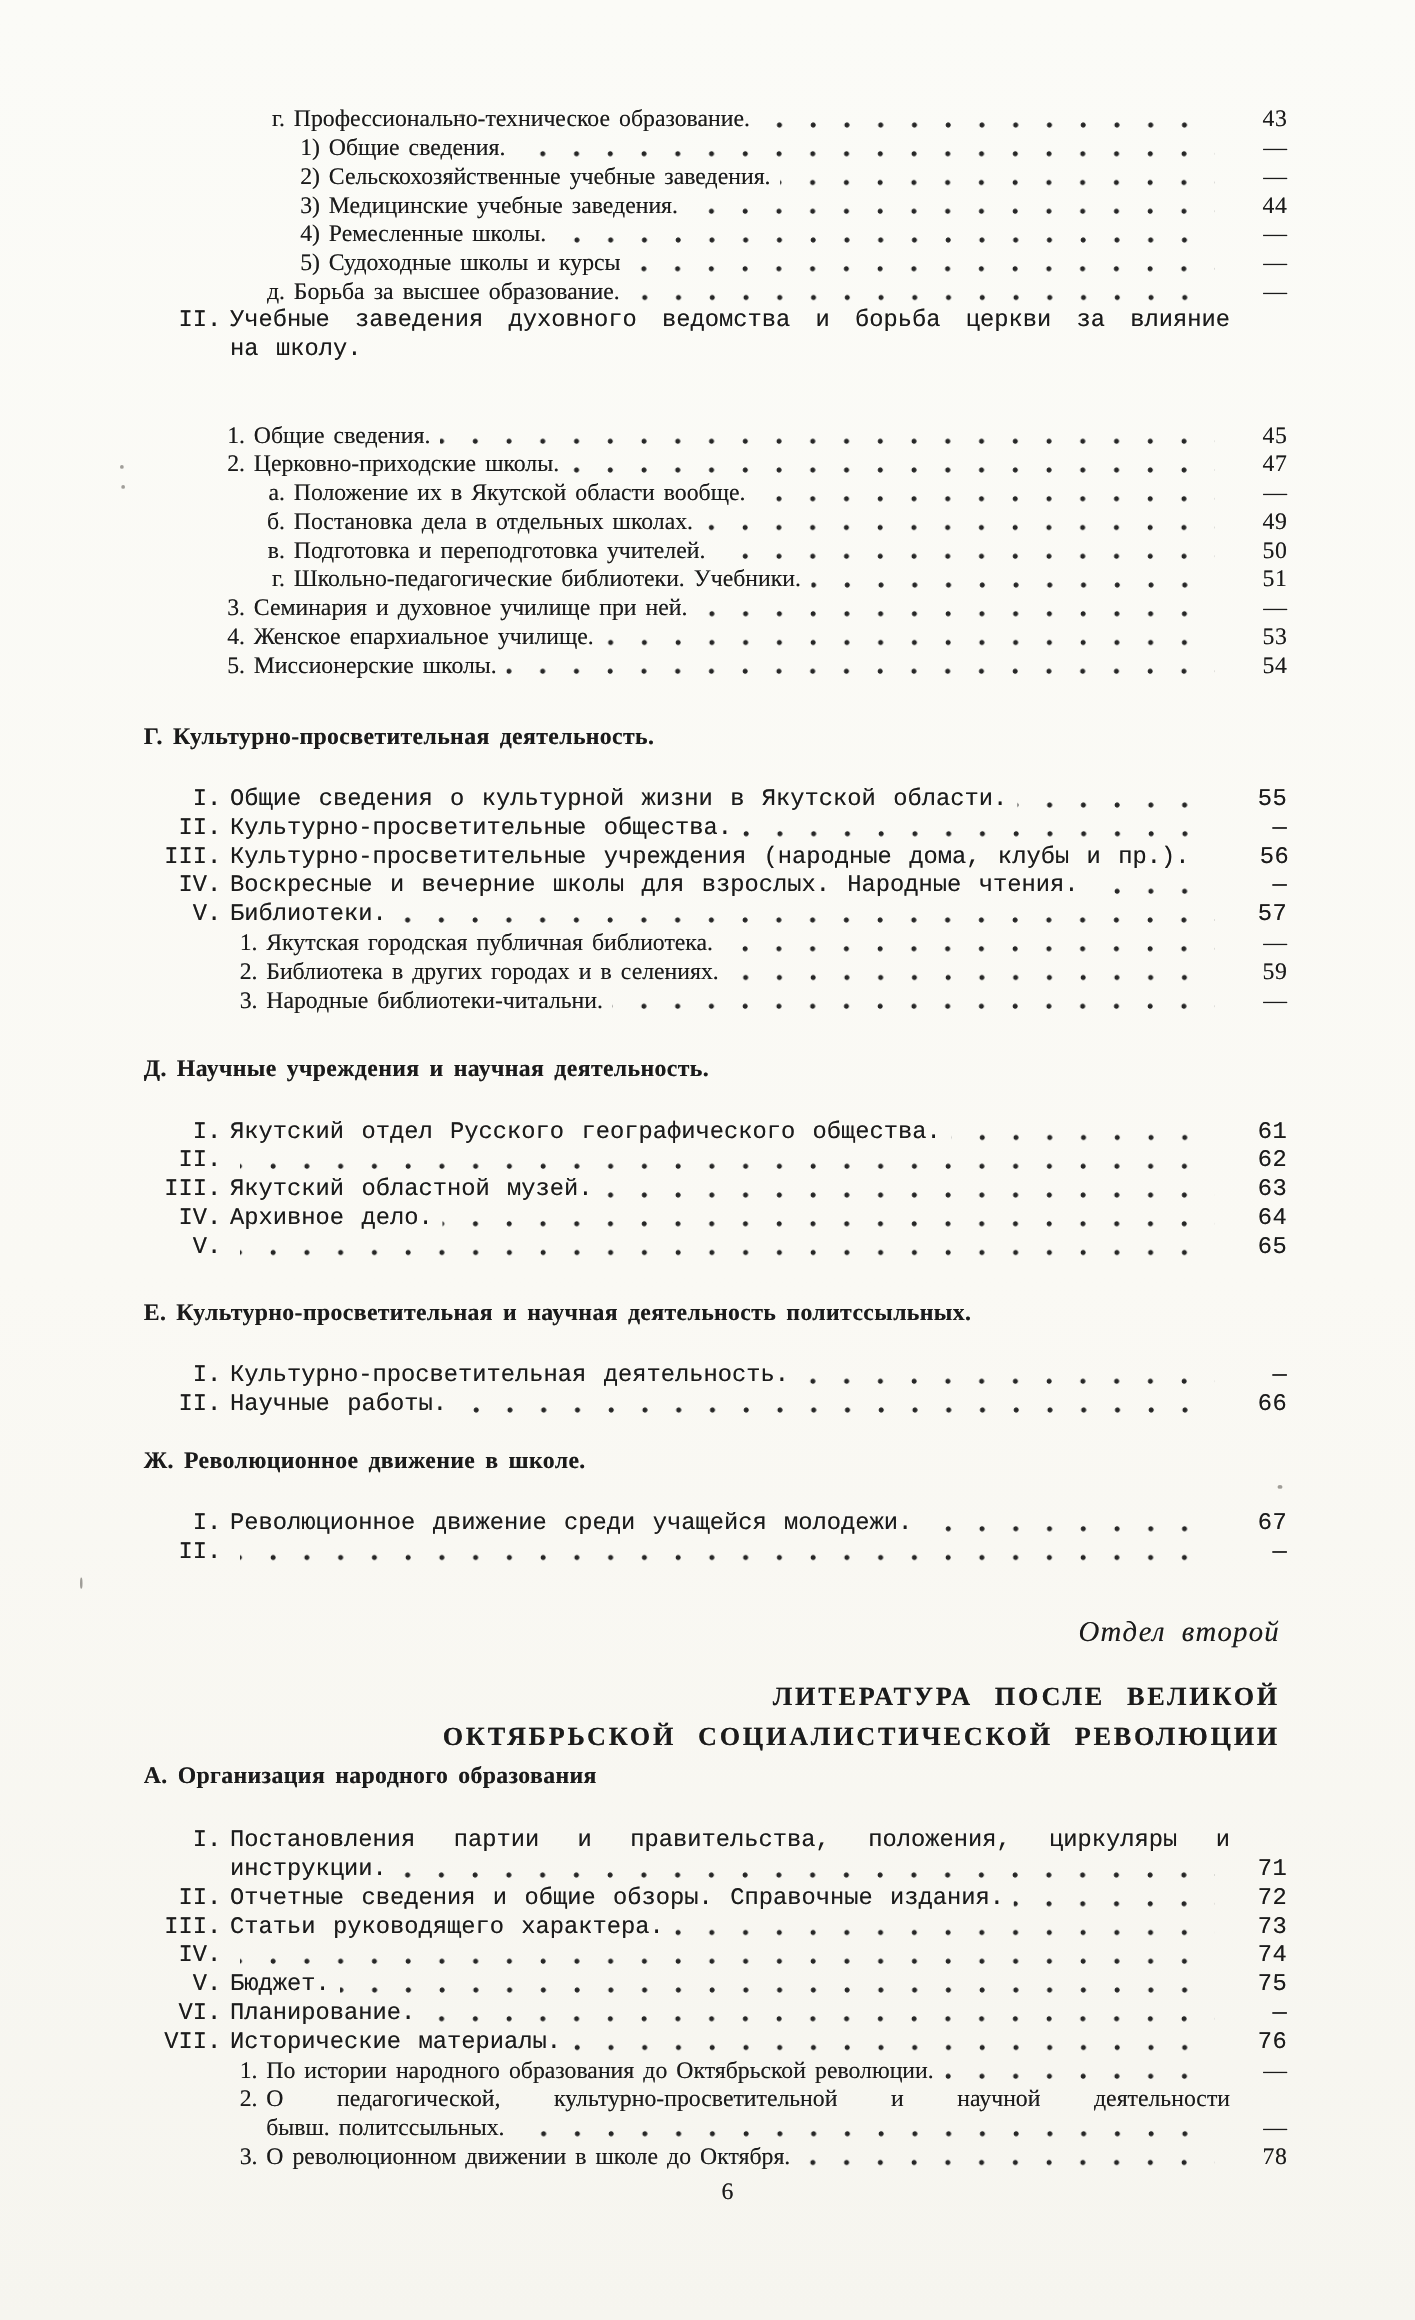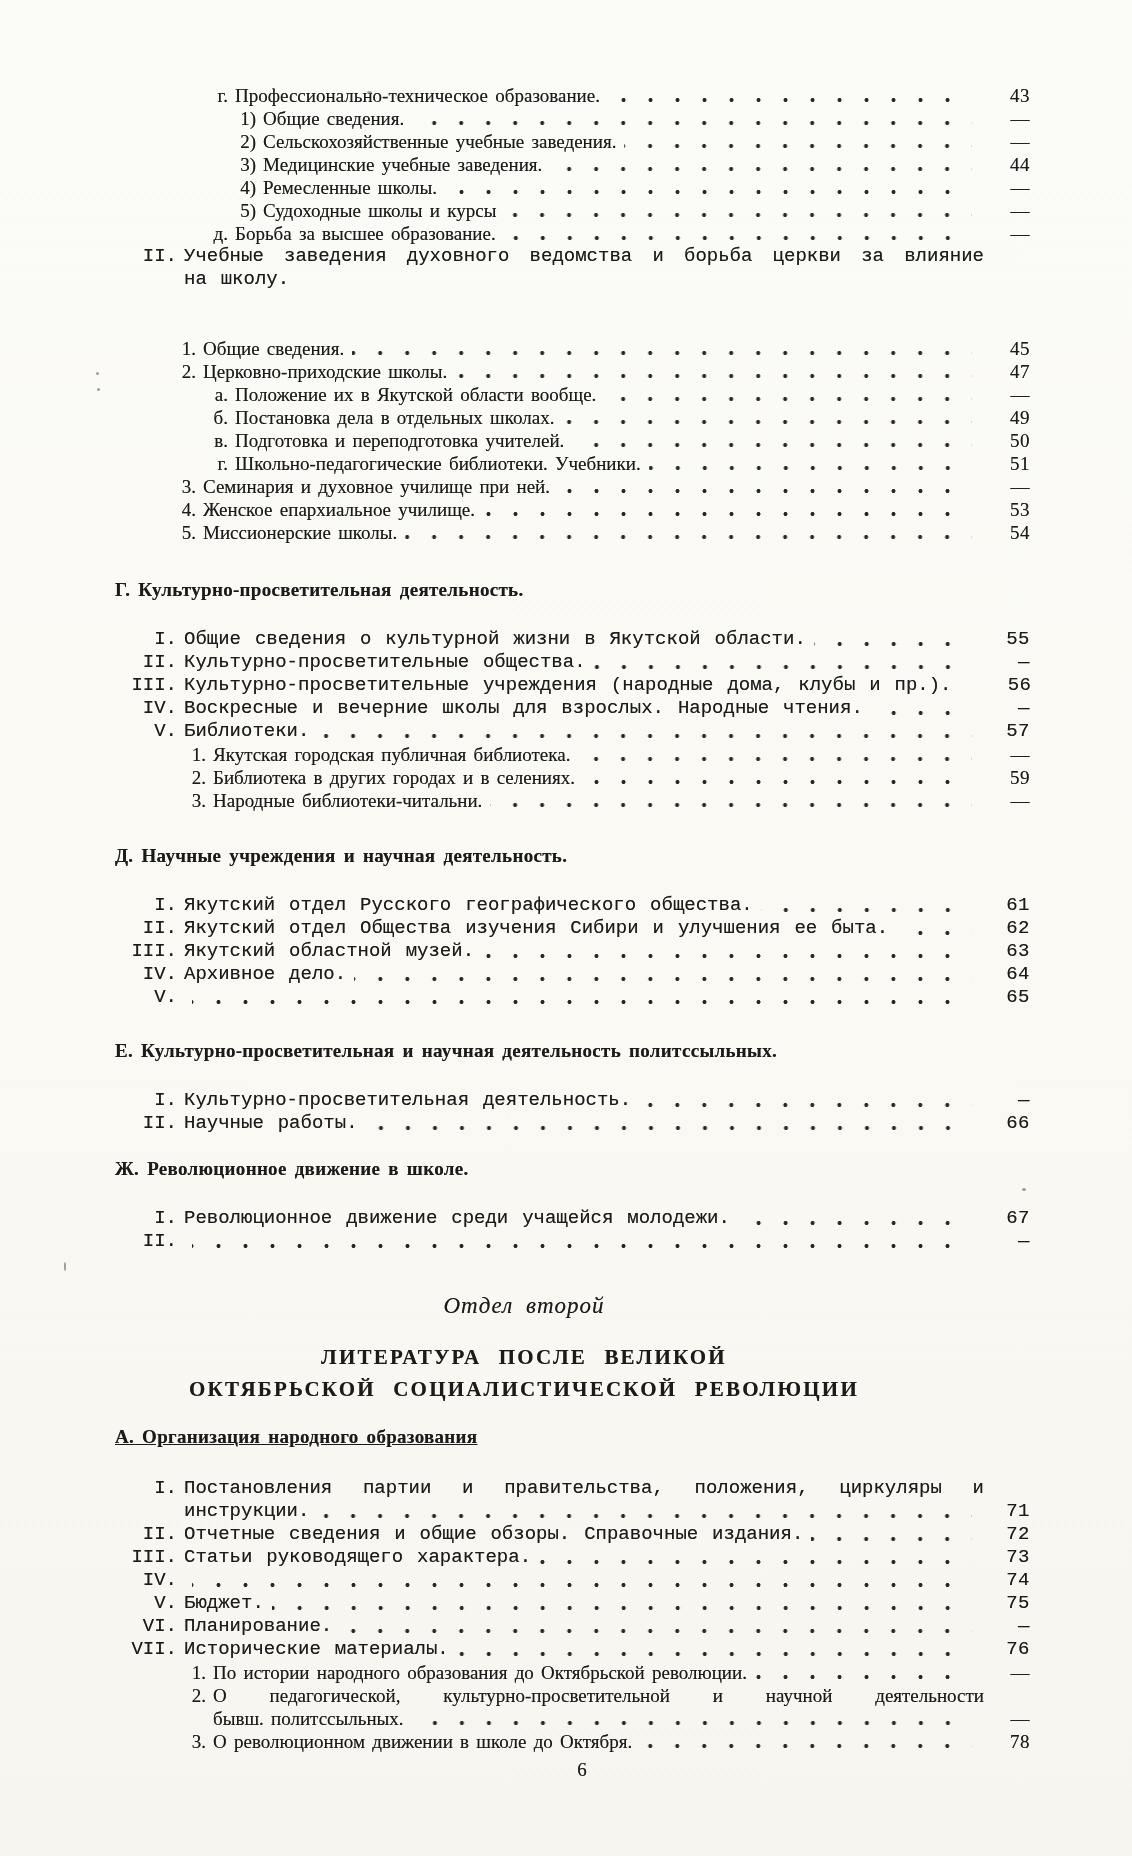--- a/index.html
+++ b/index.html
@@ -21,21 +21,21 @@
   .block:nth-child(2){margin-top:46px;}
   .block:nth-child(3){margin-top:34px;}
   .block:nth-child(4){margin-top:26px;}
   .block:nth-child(5){margin-top:32px;}
   .block:nth-child(6){margin-top:26px;}
   .block:nth-child(7){margin-top:30px;}
   .block:nth-child(8){margin-top:26px;}
   .block:nth-child(9){margin-top:22px;}
   .block:nth-child(10){margin-top:26px;}
   .block:nth-child(11){margin-top:40px;}
-  .block:nth-child(12){margin-top:20px;text-decoration:underline;}
+  .block:nth-child(12){margin-top:4px;}
   .block:nth-child(13){margin-top:28px;}
 
   .row{
     display:flex;align-items:baseline;
     line-height:23px;
     padding-right:102px;
     word-spacing:2.5px;
     white-space:nowrap;
   }
   .lbl{flex:none;text-align:right;margin-right:7px;}
@@ -62,21 +62,21 @@
   }
   .line2row{display:flex;align-items:flex-end;}
   .cont{flex:none;}
 
   .heading{
     padding-left:115px;padding-right:102px;
     font-weight:bold;line-height:24px;
     letter-spacing:0.3px;word-spacing:3px;
     white-space:nowrap;
   }
-  .divider{text-align:center;padding-right:84px;}
+  .divider{text-align:right;padding-right:108px;}
   .kicker{
     font-style:italic;font-size:23px;line-height:26px;
     letter-spacing:1px;word-spacing:6px;
   }
   .ptitle{
     font-weight:bold;font-size:21px;line-height:32px;
     letter-spacing:2.2px;word-spacing:10px;
   }
   .ptitle.first{margin-top:22px;}
   .footer{
@@ -254,21 +254,20 @@
       <div class="block heading">Д. Научные учреждения и научная деятельность.</div>
       <div class="block entries">
         <div class="row e-roman">
           <span class="lbl">I.</span>
           <span class="txt">Якутский отдел Русского географического общества.</span>
           <span class="leader"></span>
           <span class="pg">61</span>
         </div>
         <div class="row e-roman">
           <span class="lbl">II.</span>
-          <span class="txt">Якутский отдел Общества изучения Сибири и улучшения ее быта.</span>
           <span class="leader"></span>
           <span class="pg">62</span>
         </div>
         <div class="row e-roman">
           <span class="lbl">III.</span>
           <span class="txt">Якутский областной музей.</span>
           <span class="leader"></span>
           <span class="pg">63</span>
         </div>
         <div class="row e-roman">

